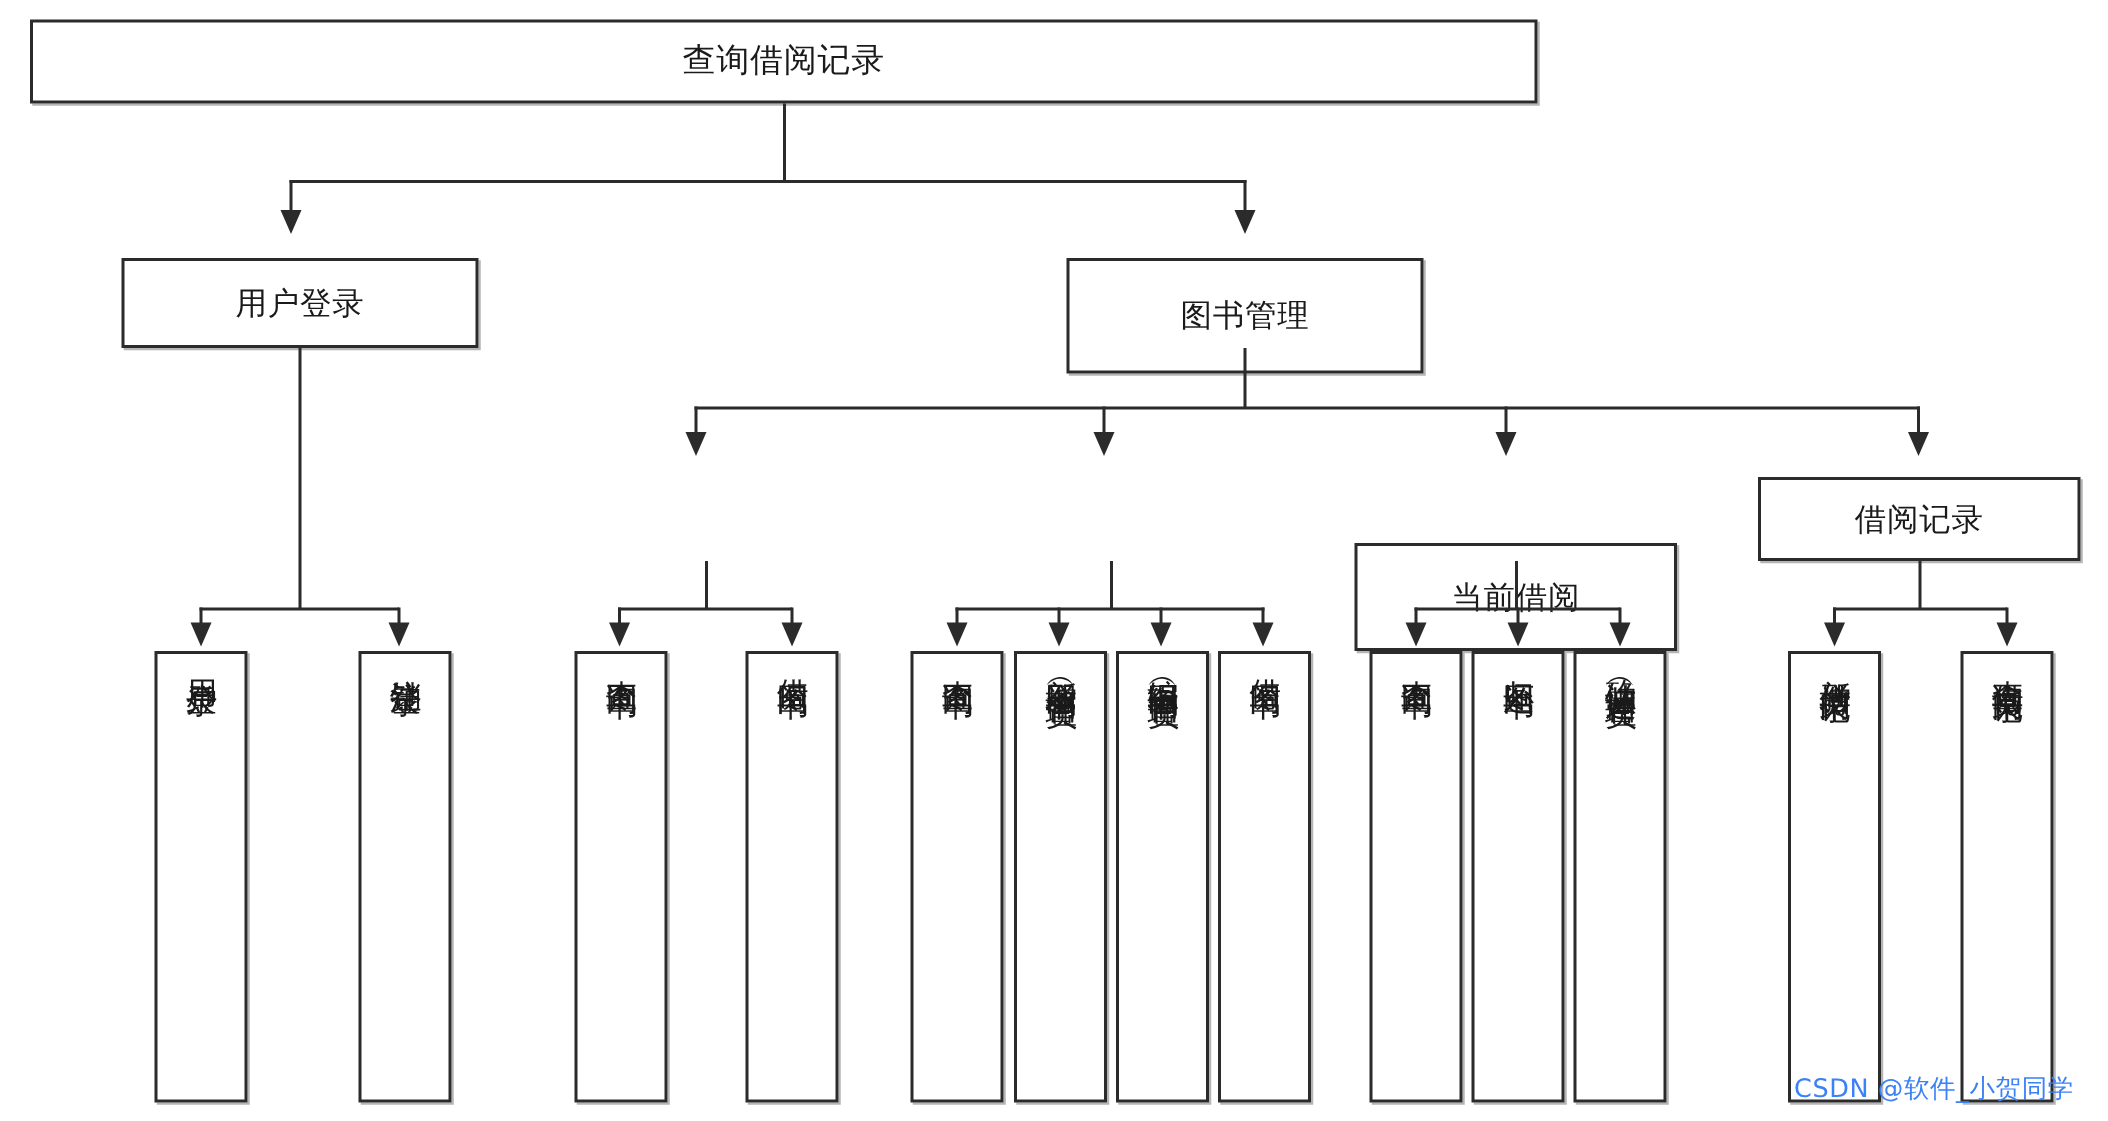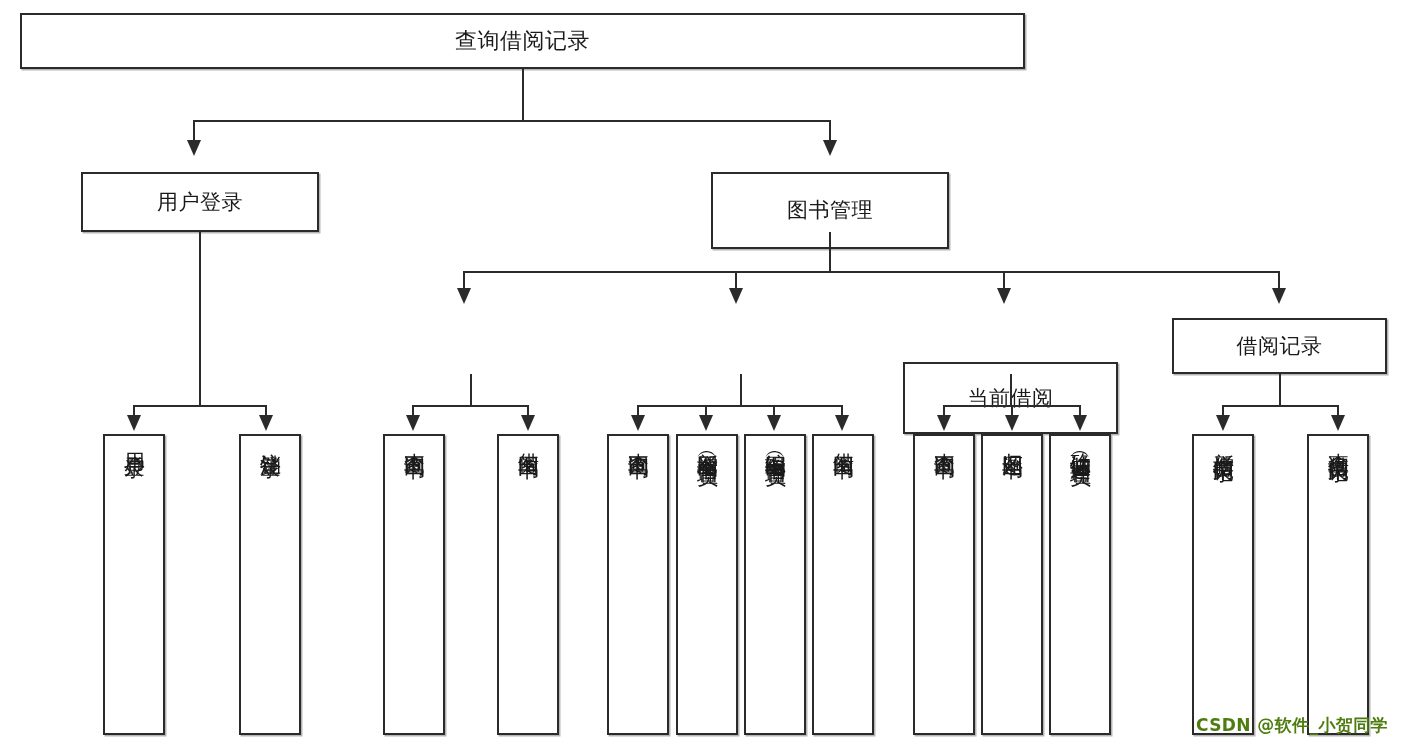--- a/index.html
+++ b/index.html
@@ -59,26 +59,25 @@
   .arrow{
     position:absolute;
     width:0;height:0;
     border-left:7px solid transparent;
     border-right:7px solid transparent;
     border-top:16px solid #2b2b2b;
   }
   
   #watermark{
     position:absolute;
-    color:#4d7c0f;
+    color:#3b82f6;
     font-size:17px;
     white-space:nowrap;
     letter-spacing:.4px;
     user-select:none;
-    font-weight:bold;
   }
 </style>
 </head>
 <body>
 
 <div id="canvas">
 
   <div class="node h root" style="left:20px;top:13px;width:1005px;height:56px;">
     <span class="lbl">查询借阅记录</span>
   </div>

